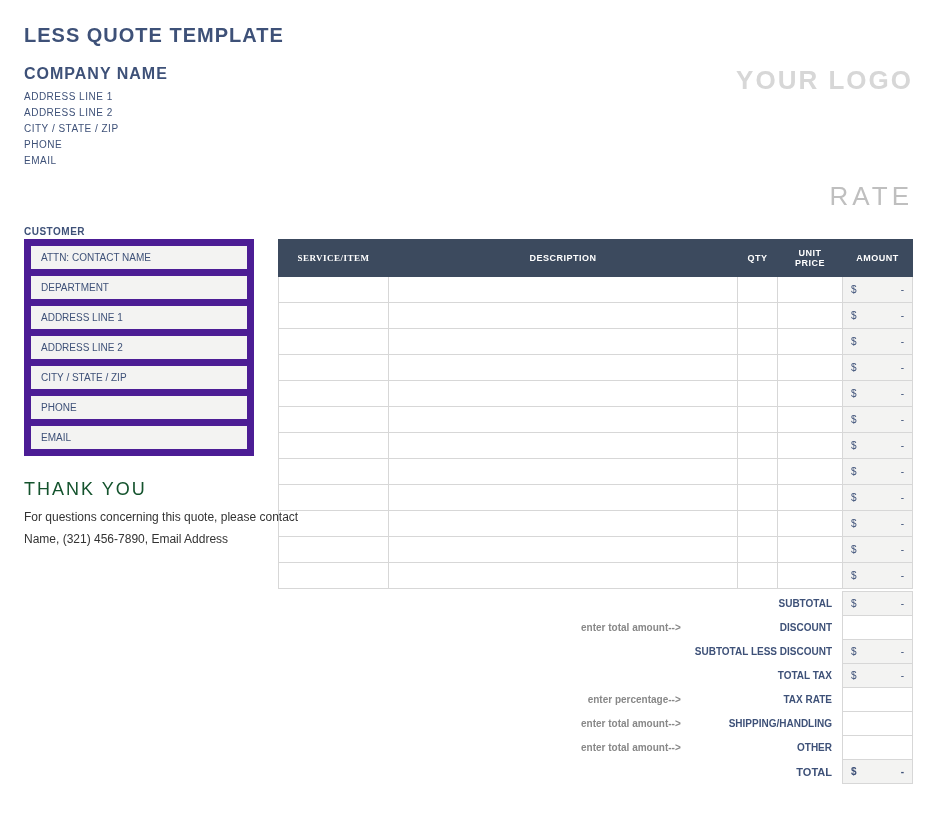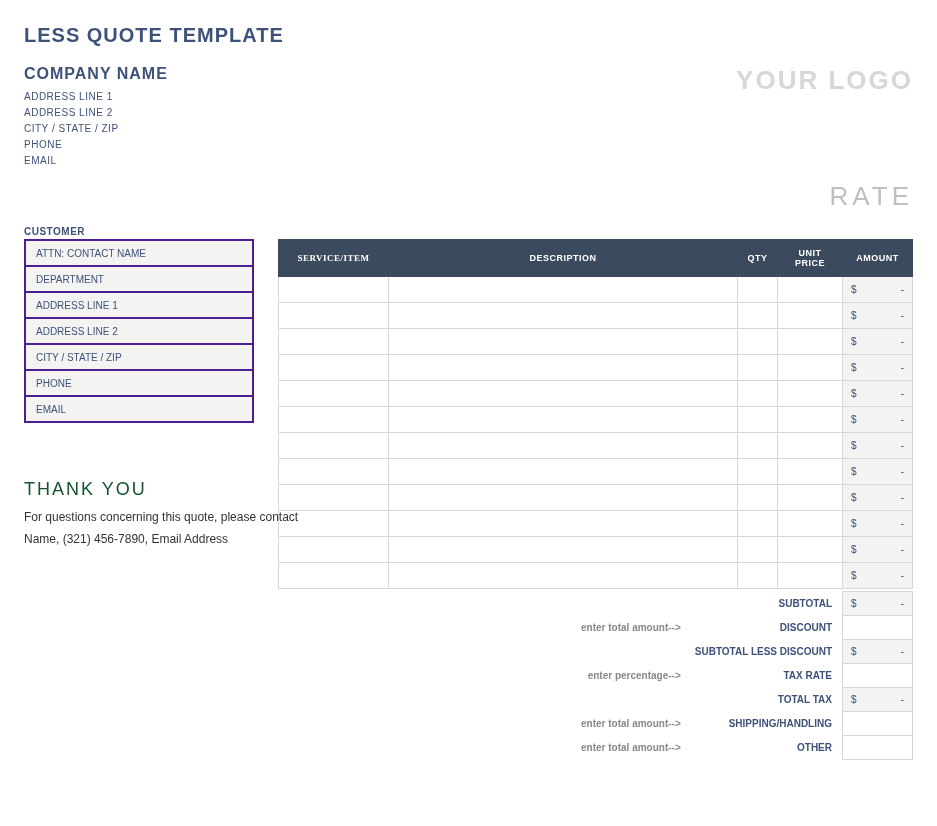--- a/index.html
+++ b/index.html
@@ -61,21 +61,21 @@
   .main-area {
     display: flex;
     align-items: flex-start;
     gap: 24px;
   }
   .customer-table {
     border-collapse: collapse;
     width: 230px;
   }
   .customer-table td {
-    border: 2px solid #4c1d95;
+    border: 7px solid #4c1d95;
     background: #f3f3f2;
     font-size: 10px;
     color: #3e5178;
     padding: 6px 10px;
     height: 26px;
   }
   .items-table {
     border-collapse: collapse;
     flex: 1;
   }
@@ -401,39 +401,49 @@
       <td class="hint"></td>
       <td class="label">SUBTOTAL LESS DISCOUNT</td>
       <td class="value">
             <div class="amount-cell">
               <span>$</span>
               <span>-</span>
             </div>
           </td>
     </tr>
     <tr>
+      <td class="hint"></td>
+      <td class="label">TOTAL TAX</td>
+      <td class="value">
+            <div class="amount-cell">
+              <span>$</span>
+              <span>-</span>
+            </div>
+          </td>
+    </tr>
+    <tr>
       <td class="hint">enter percentage--&gt;</td>
       <td class="label">TAX RATE</td>
       <td class="value-white"></td>
     </tr>
     <tr>
-      <td class="hint"></td>
-      <td class="label">TOTAL TAX</td>
-      <td class="value">
-            <div class="amount-cell">
-              <span>$</span>
-              <span>-</span>
-            </div>
-          </td>
-    </tr>
-    <tr>
       <td class="hint">enter total amount--&gt;</td>
       <td class="label">SHIPPING/HANDLING</td>
       <td class="value-white"></td>
     </tr>
     <tr>
       <td class="hint">enter total amount--&gt;</td>
       <td class="label">OTHER</td>
       <td class="value-white"></td>
     </tr>
+    <tr class="grand">
+      <td class="hint"></td>
+      <td class="label">TOTAL</td>
+      <td class="value">
+            <div class="amount-cell">
+              <span>$</span>
+              <span>-</span>
+            </div>
+          </td>
+    </tr>
   </tbody>
     </table>
 </div>
 
 </body></html>

